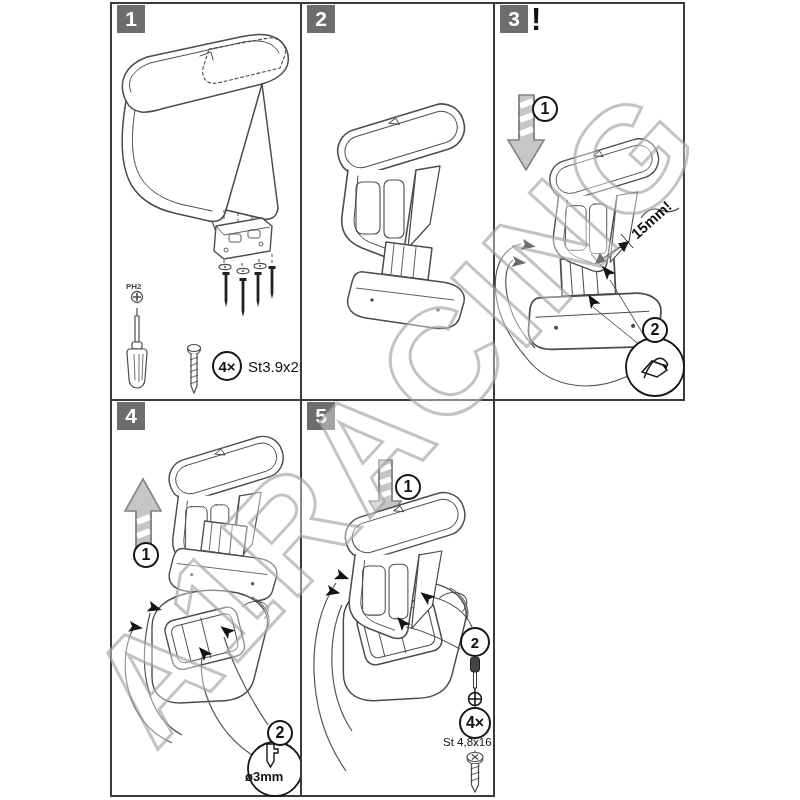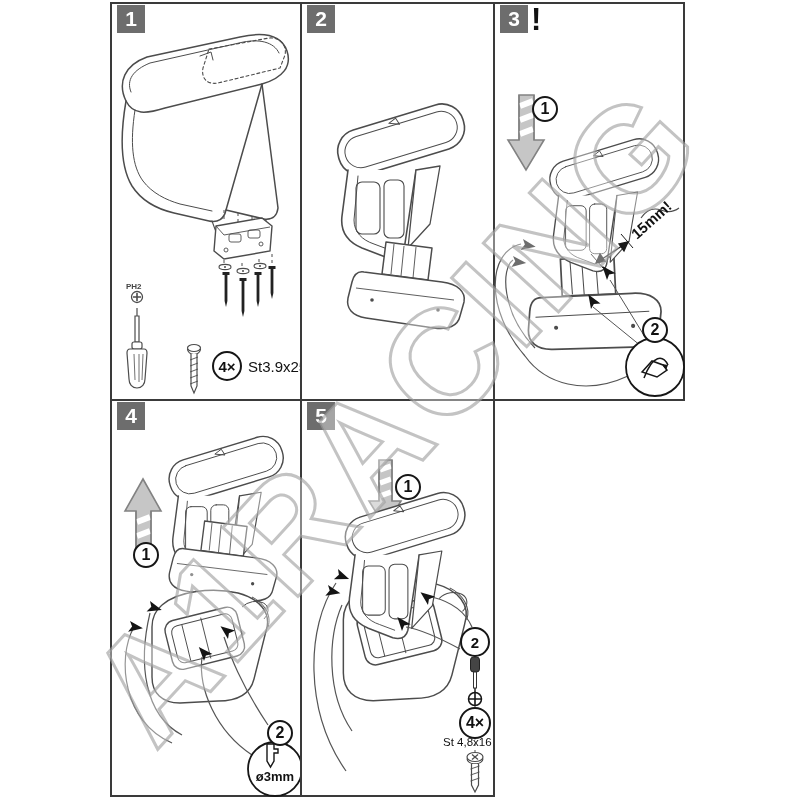--- a/index.html
+++ b/index.html
@@ -17,21 +17,21 @@
   .circ{position:absolute;border:2px solid #161616;border-radius:50%;background:#fff;box-sizing:border-box;
         display:flex;align-items:center;justify-content:center;font-weight:bold;z-index:3;}
   .c26{width:26px;height:26px;font-size:16px;}
   .c30{width:30px;height:30px;font-size:15px;}
   .c32{width:32px;height:32px;font-size:16px;}
   .spec{position:absolute;font-size:15px;color:#111;z-index:3;white-space:nowrap;}
   .warn{position:absolute;left:36px;top:-2px;font-weight:bold;font-size:31px;color:#111;z-index:4;}
   .dim{position:absolute;left:130px;top:202px;width:64px;font-weight:bold;font-size:15px;color:#111;
        transform:rotate(-42deg);z-index:3;white-space:nowrap;}
   .bit-label{position:absolute;left:14px;top:278px;font-size:8px;font-weight:bold;color:#444;z-index:3;}
-  .drill-label{position:absolute;left:133px;top:368px;width:60px;text-align:center;
+  .drill-label{position:absolute;left:133px;top:368px;width:60px;text-align:left;
        font-weight:bold;font-size:13px;z-index:3;}
   .spec-small{position:absolute;left:141px;top:335px;width:64px;text-align:left;font-size:11.5px;z-index:3;}
   .watermark{position:absolute;left:-105px;top:330px;width:1000px;height:170px;z-index:30;
        display:flex;align-items:center;justify-content:center;transform:rotate(-47.5deg);
        font-size:148px;font-weight:bold;letter-spacing:6px;white-space:nowrap;
        color:rgba(255,255,255,0.38);-webkit-text-stroke:3px rgba(158,158,158,0.62);pointer-events:none;}
 </style>
 </head>
 <body>
 

